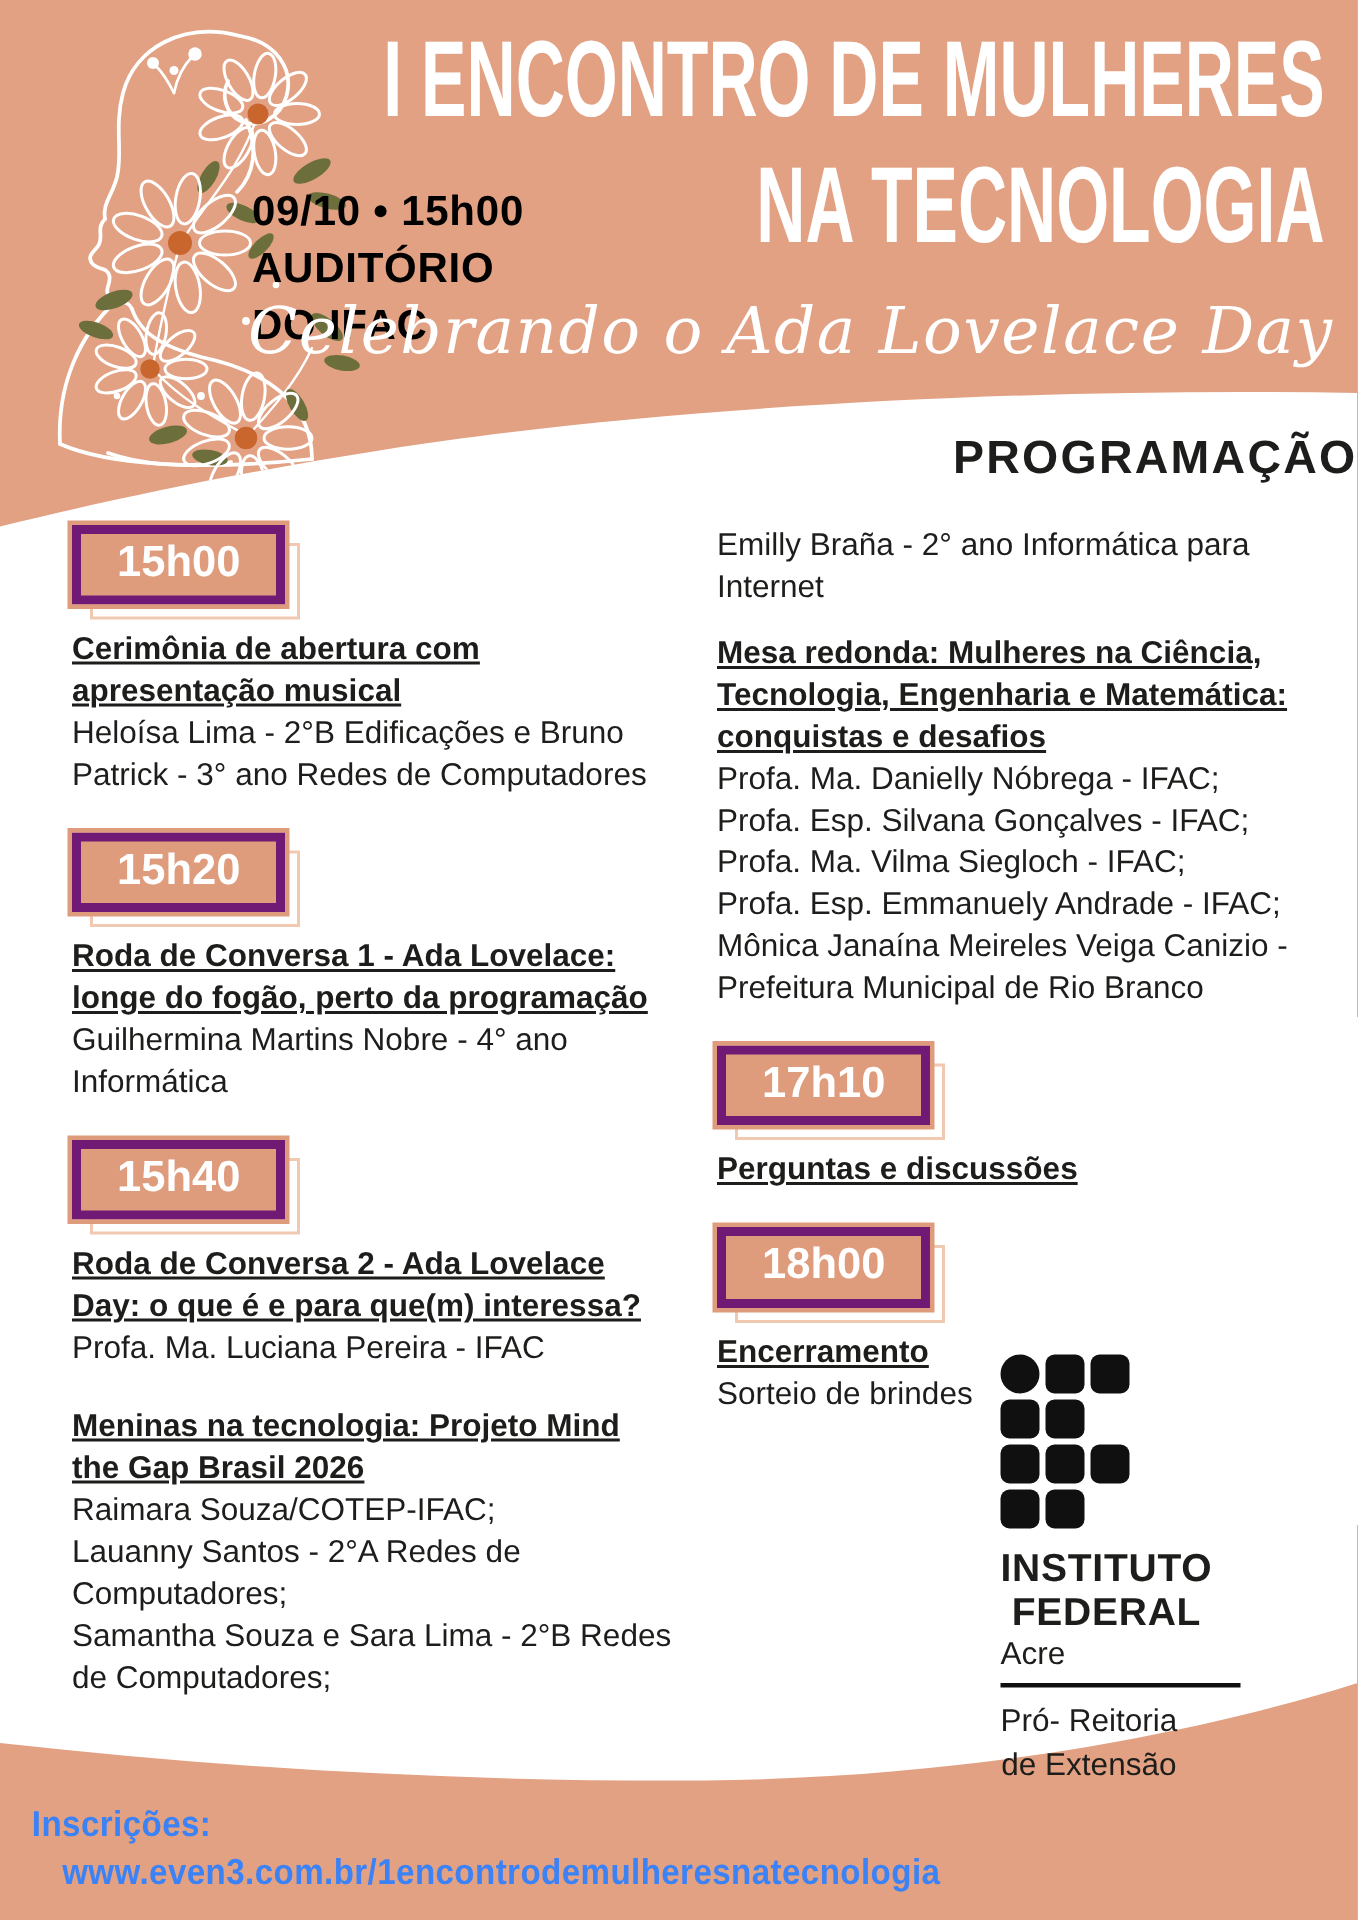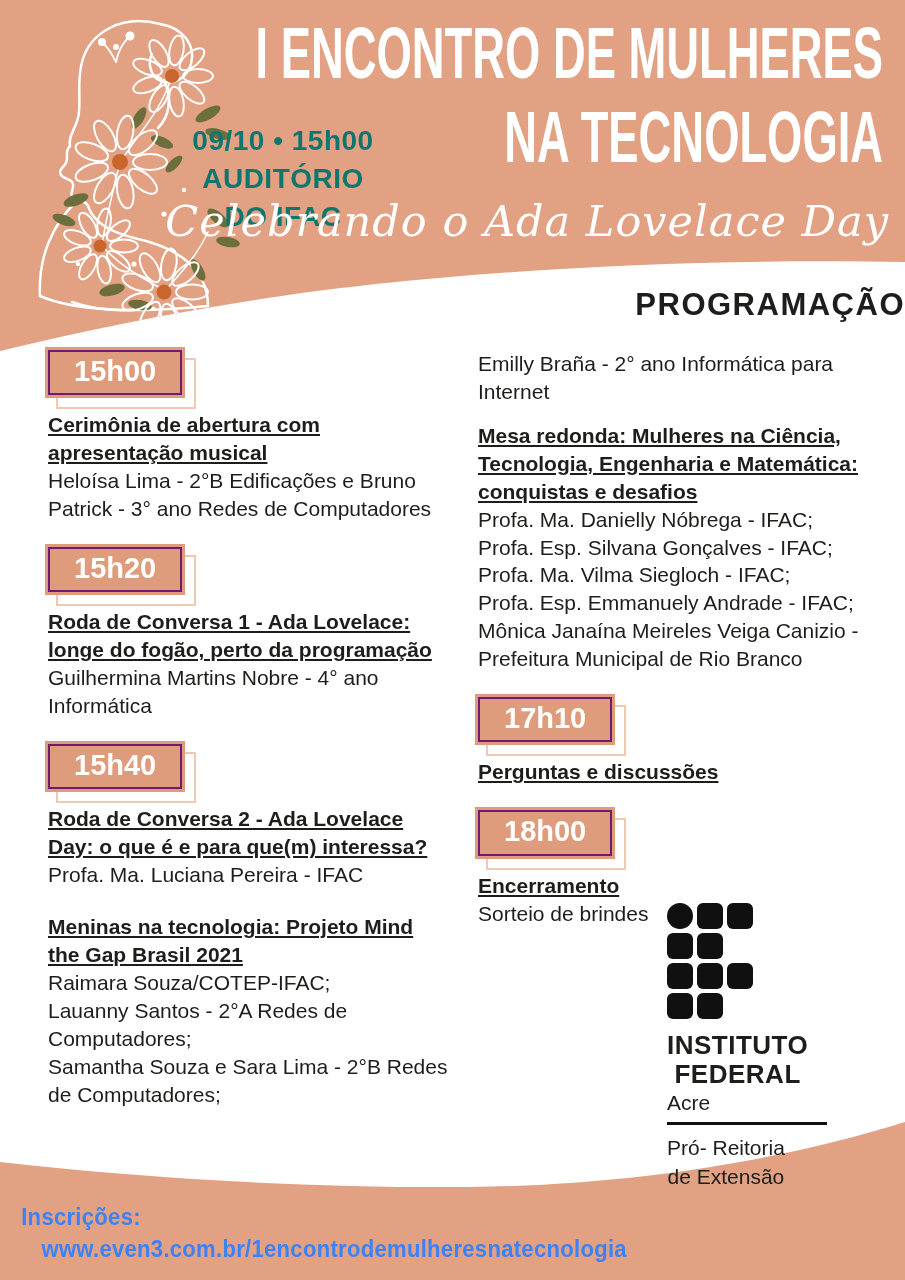--- a/index.html
+++ b/index.html
@@ -18,21 +18,21 @@
     position:absolute; top:12px; right:22px; text-align:right;
     color:#fff; font-weight:bold; z-index:3;
   }
   .title-line {
     display:block; font-size:72px; line-height:1.16; white-space:nowrap;
     transform:scaleX(0.63); transform-origin:100% 50%;
     letter-spacing:0px;
   }
   .event-info {
     position:absolute; left:168px; top:122px; width:230px; z-index:3;
-    text-align:center; color:#0f766e; font-weight:bold;
+    text-align:left; color:#000000; font-weight:bold;
     font-size:28px; line-height:1.36; letter-spacing:0.5px;
   }
   .tagline {
     position:absolute; right:16px; top:196px; z-index:3;
     color:#fff; font-family:"DejaVu Serif", serif; font-style:italic;
     font-size:43px; white-space:nowrap; letter-spacing:1px;
   }
 
   
   .section-title {
@@ -42,21 +42,21 @@
 
   
   .col { position:absolute; top:350px; z-index:3; }
   .col-left  { left:48px;  width:400px; }
   .col-right { left:478px; width:404px; }
 
   .badge-wrap { margin:0 0 16px 0; }
   .badge {
     display:inline-block; position:relative;
     background:#df9c7c; color:#fff;
-    border:2px solid #701a75; outline:3px solid #df9c7c;
+    border:6px solid #701a75; outline:3px solid #df9c7c;
     font-size:29px; font-weight:bold; line-height:1.15;
     padding:3px 24px 5px 24px; min-width:66px; text-align:right;
   }
   .badge::before {
     content:""; position:absolute; z-index:-1; left:6px; top:6px;
     width:calc(100% + 6px); height:calc(100% + 6px);
     border:2px solid #f1c9b1;
   }
   .session { margin-bottom:24px; font-size:21px; line-height:1.33; }
   .session-title { font-weight:bold;text-decoration:underline; }
@@ -229,21 +229,21 @@
       <div class="session-detail">Guilhermina Martins Nobre - 4° ano Informática</div>
     </div>
 
     <div class="session">
       <div class="badge-wrap"><span class="badge">15h40</span></div>
       <div class="session-title">Roda de Conversa 2 - Ada Lovelace Day: o que é e para que(m) interessa?</div>
       <div class="session-detail">Profa. Ma. Luciana Pereira - IFAC</div>
     </div>
 
     <div class="session">
-      <div class="session-title">Meninas na tecnologia: Projeto Mind the Gap Brasil 2021</div>
+      <div class="session-title">Meninas na tecnologia: Projeto Mind the Gap Brasil 2026</div>
       <div class="session-detail">Raimara Souza/COTEP-IFAC;</div>
       <div class="session-detail">Lauanny Santos - 2°A Redes de Computadores;</div>
       <div class="session-detail">Samantha Souza e Sara Lima - 2°B Redes de Computadores;</div>
     </div>
   </div>
 
   <div class="col col-right">
 
     <div class="lead-text">Emilly Braña - 2° ano Informática para Internet</div>
 

